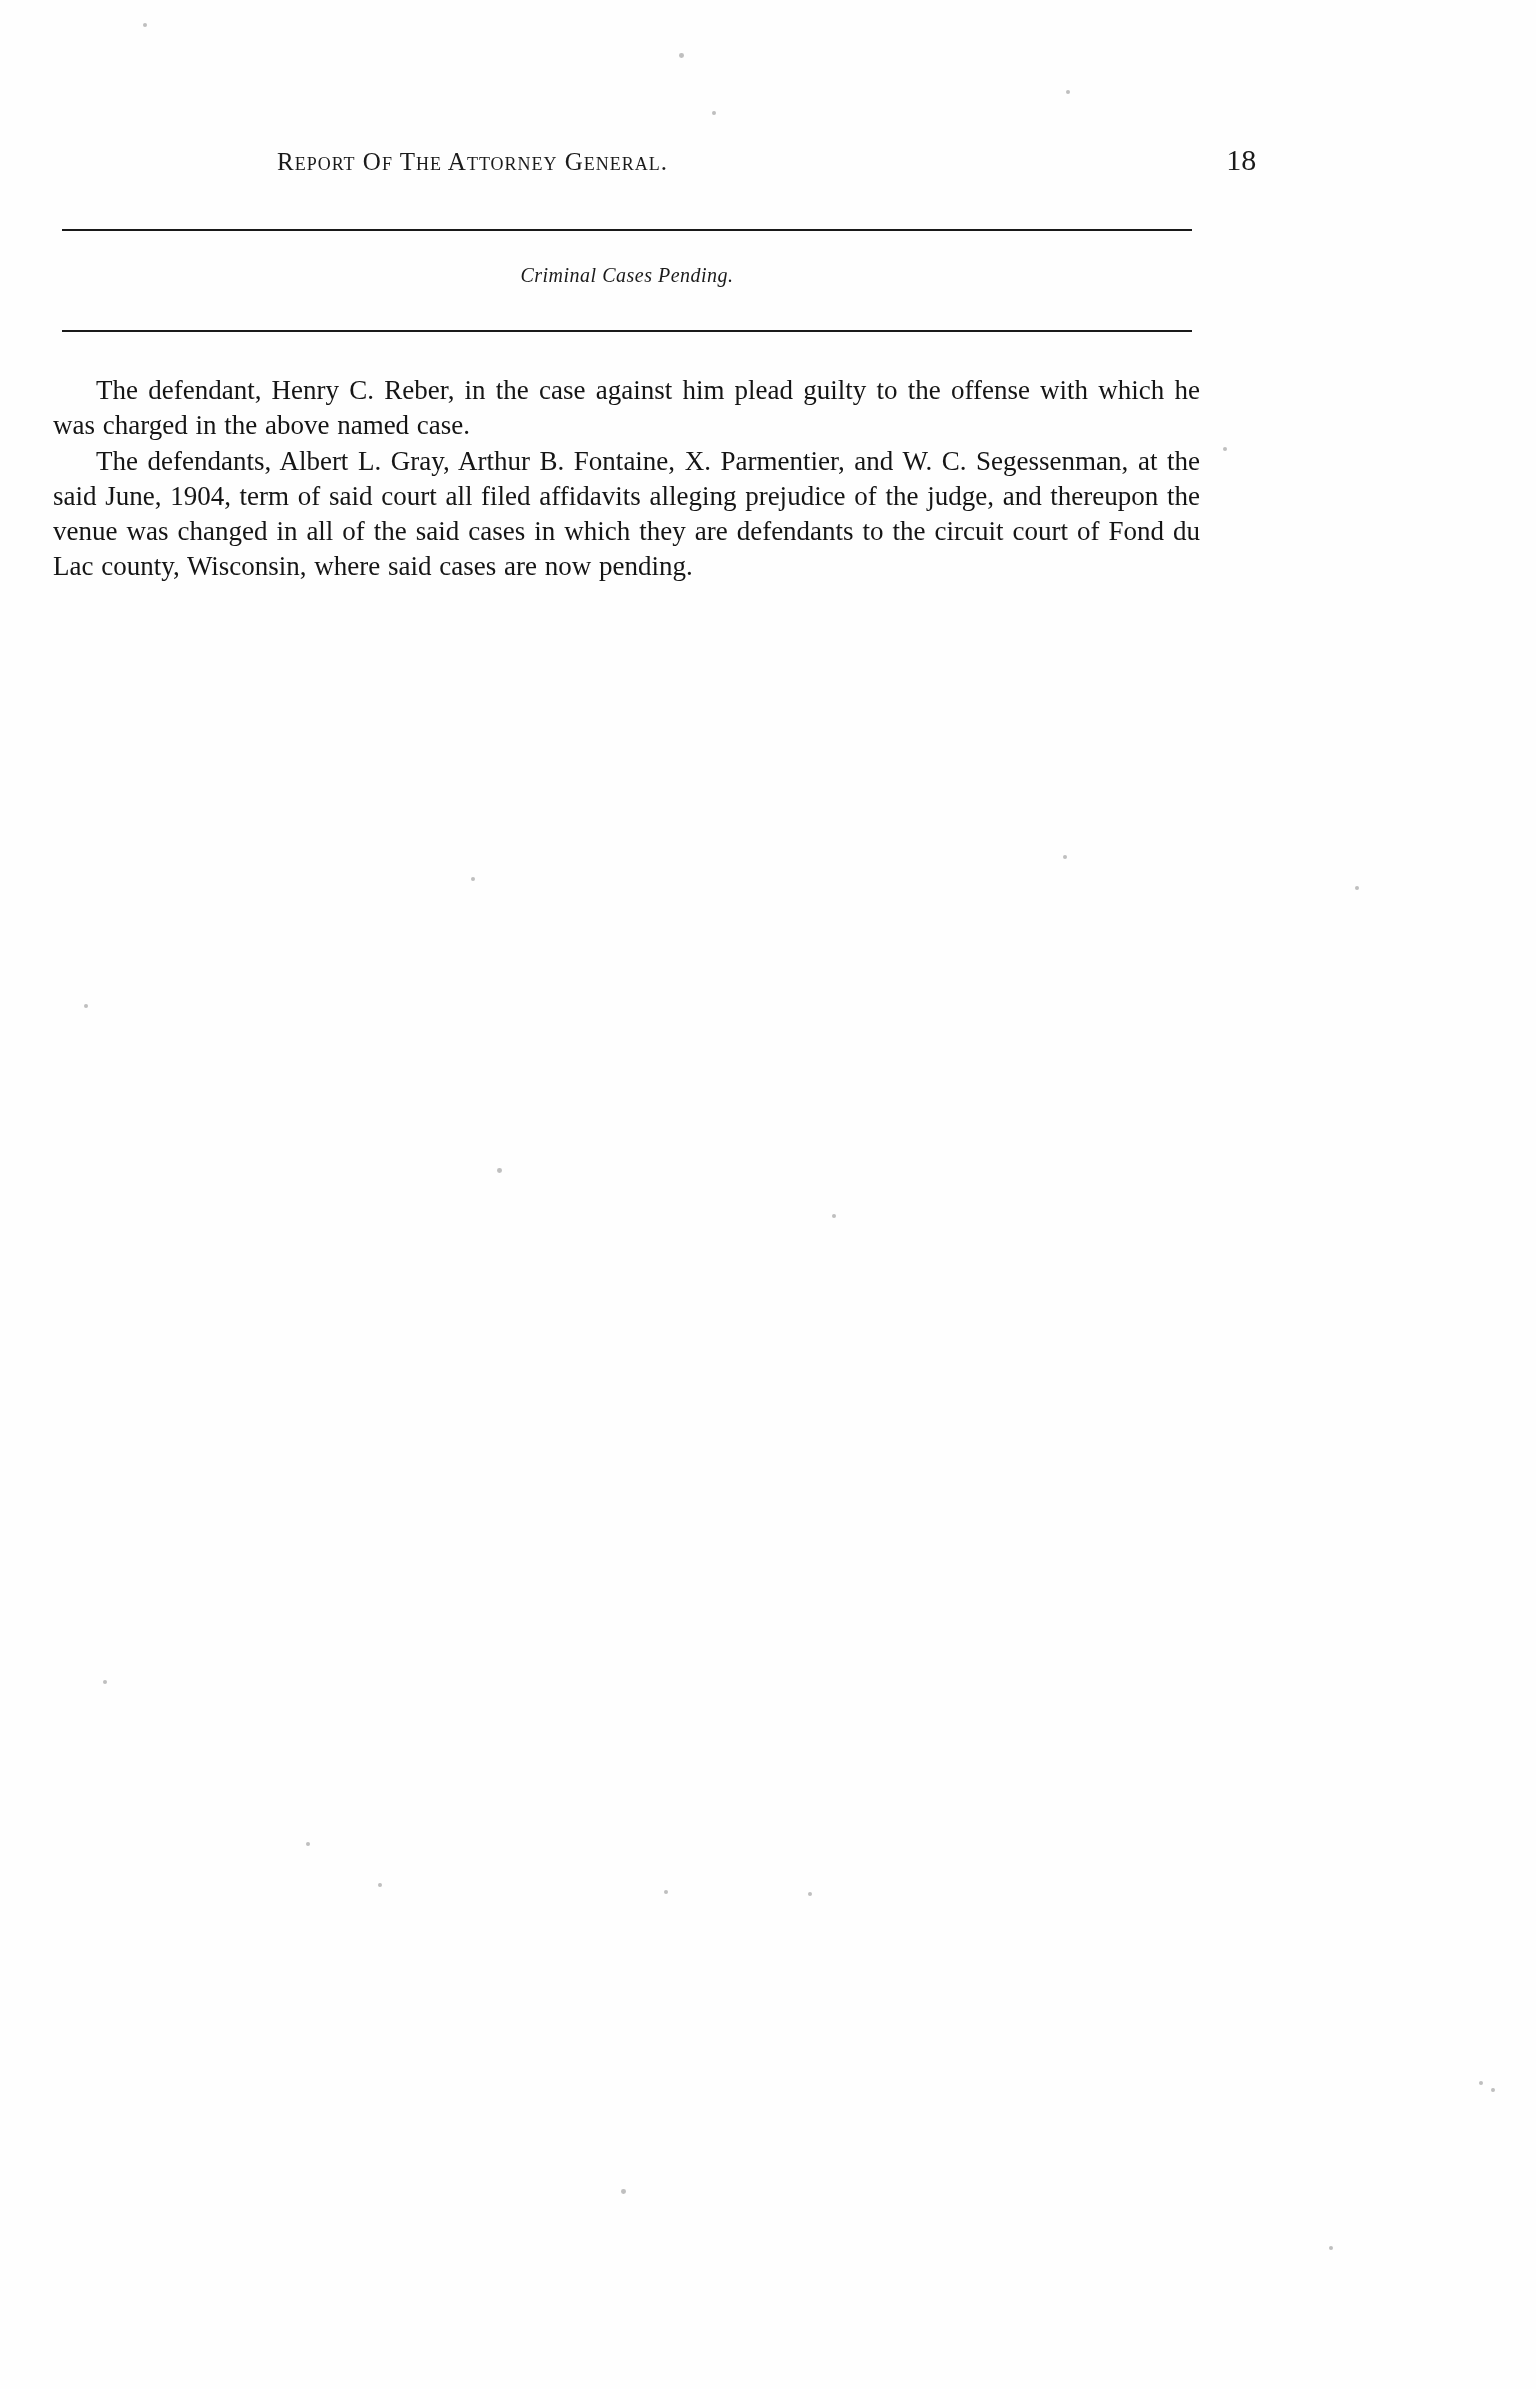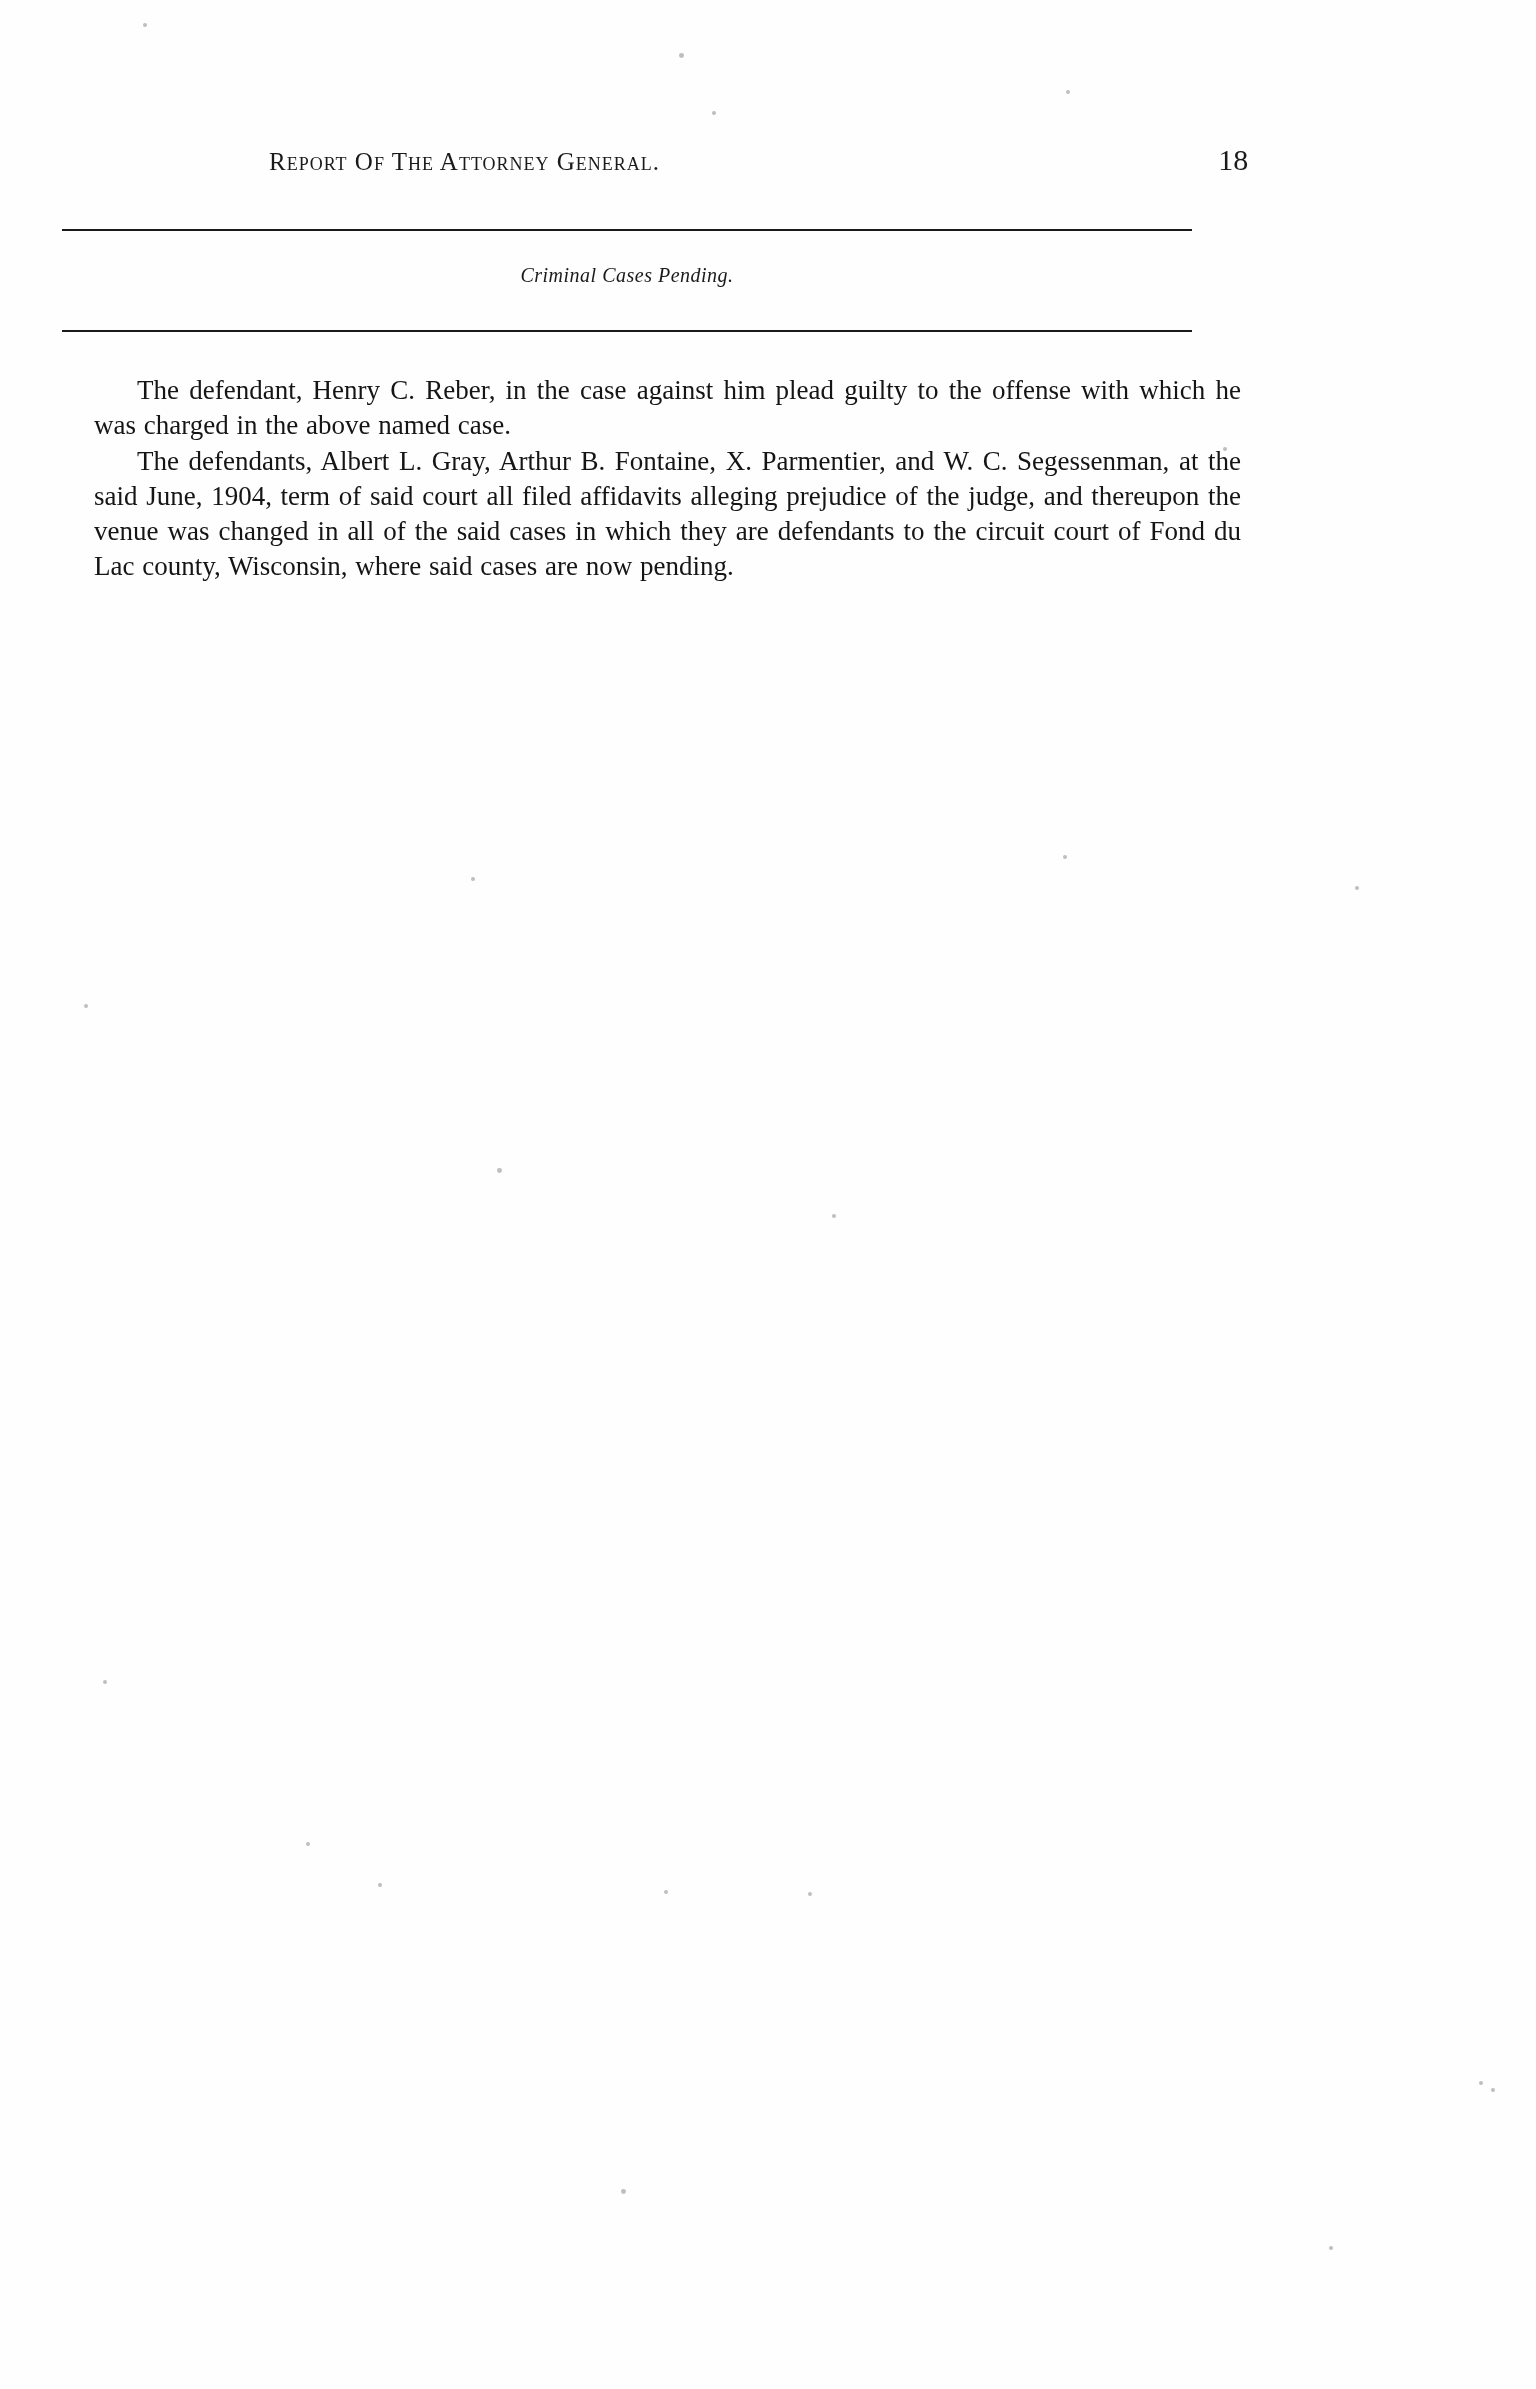--- a/index.html
+++ b/index.html
@@ -22,21 +22,21 @@
     left: 0;
     width: 1537px;
     height: 2437px;
     background: #fefefe;
   }
 
   
   .running-head {
     position: absolute;
     top: 143px;
-    left: 269px;
+    left: 277px;
     width: 984px;
     height: 43px;
     display: flex;
     align-items: baseline;
     justify-content: space-between;
   }
   .running-head-title {
     font-family: "Liberation Serif", serif;
     font-size: 25px;
     letter-spacing: 1px;
@@ -74,21 +74,20 @@
     letter-spacing: 0.5px;
     color: #1a1a1a;
   }
 
   
   .body-col {
     position: absolute;
     top: 373px;
     left: 53px;
     width: 1147px;
-    margin-left: 41px;
   }
   .para {
     font-size: 27px;
     line-height: 1.30;
     text-align: justify;
     text-indent: 43px;
     margin: 0 0 1px 0;
     color: #151515;
     word-spacing: 1px;
   }

